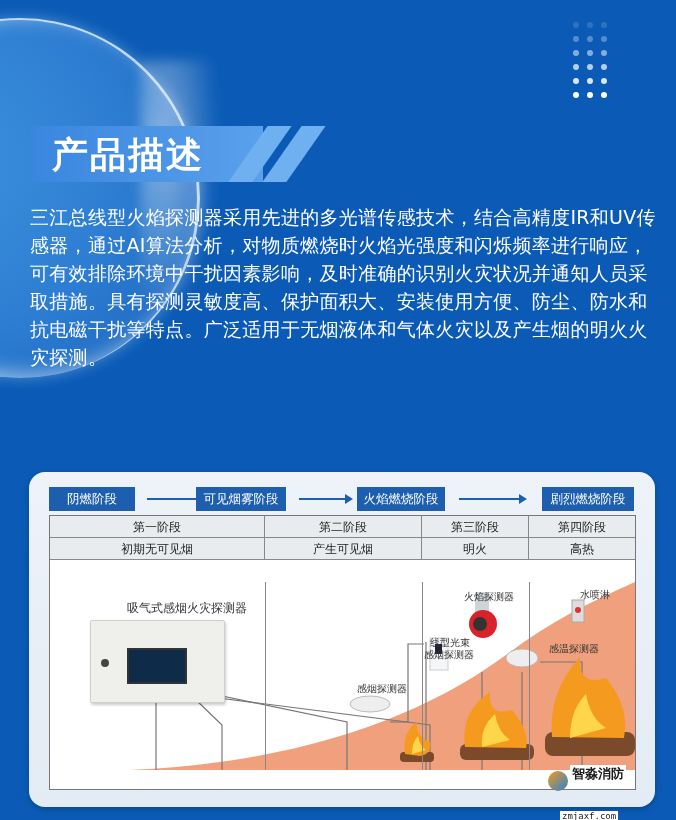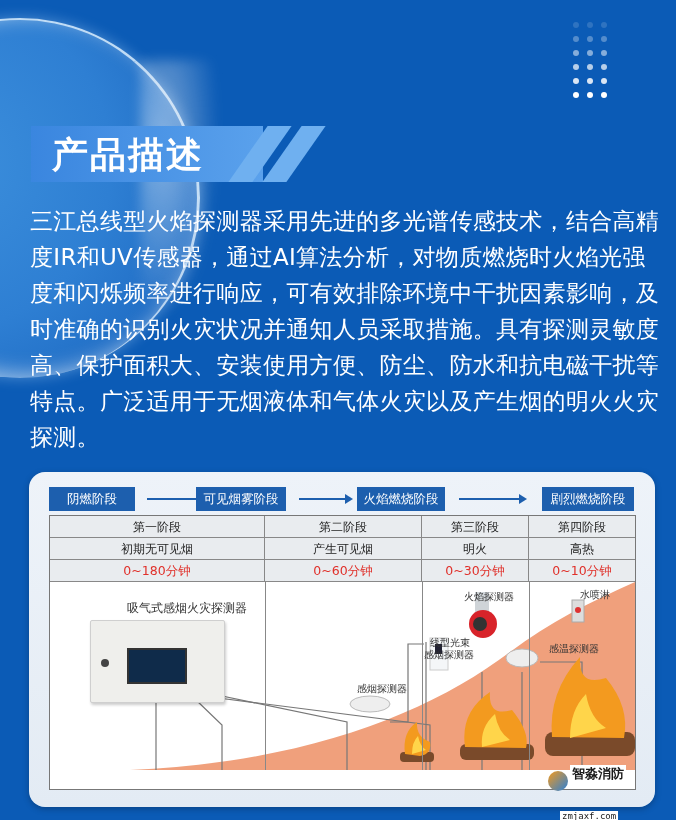--- a/index.html
+++ b/index.html
@@ -36,21 +36,21 @@
     position: absolute; left: 52px; top: 131px;
     color: #fff; font-size: 36px; font-weight: bold; letter-spacing: 2px;
     font-family: "DejaVu Sans", sans-serif;
   }
   .slash { position: absolute; top: 126px; width: 24px; height: 56px; background: #6fb0f0; transform: skewX(-35deg); }
   .slash.s1 { left: 248px; }
   .slash.s2 { left: 282px; }
 
   .desc {
     position: absolute; left: 30px; top: 203px; width: 630px;
-    color: #fff; font-size: 23px; line-height: 36px; letter-spacing: 0.3px;
+    color: #fff; font-size: 19px; line-height: 28px; letter-spacing: 0.3px;
     font-family: "DejaVu Sans", sans-serif;
   }
 
   .card {
     position: absolute; left: 29px; top: 472px; width: 626px; height: 335px;
     background: linear-gradient(180deg, #eef3f9, #e3ebf4);
     border-radius: 16px;
     box-shadow: 0 2px 6px rgba(0,0,0,0.25);
   }
   .stage-row { position: absolute; left: 49px; top: 487px; width: 586px; height: 24px; }
@@ -140,26 +140,20 @@
     <div style="width:157px">第二阶段</div>
     <div style="width:107px">第三阶段</div>
     <div style="width:106px">第四阶段</div>
   </div>
   <div class="trow" style="top:22px;">
     <div style="width:215px">初期无可见烟</div>
     <div style="width:157px">产生可见烟</div>
     <div style="width:107px">明火</div>
     <div style="width:106px">高热</div>
   </div>
-  <div class="trow red" style="top:44px;">
-    <div style="width:215px">0~180分钟</div>
-    <div style="width:157px">0~60分钟</div>
-    <div style="width:107px">0~30分钟</div>
-    <div style="width:106px">0~10分钟</div>
-  </div>
 
   <svg class="curve" width="585" height="188">
     <path d="M80 188 C 260 180, 380 130, 460 70 C 500 40, 540 20, 585 0 L 585 188 Z" fill="#f0a07c"></path>
 
     <g stroke="#777" stroke-width="1.2" fill="none">
       <path d="M106 118 L106 188"></path>
       <path d="M145 117 L172 143 L172 188"></path>
       <path d="M153 110 L297 140 L297 188"></path>
       <path d="M153 114 L380 143 L380 188"></path>
       <path d="M340 140 L358 140 L358 62 L374 62"></path>

